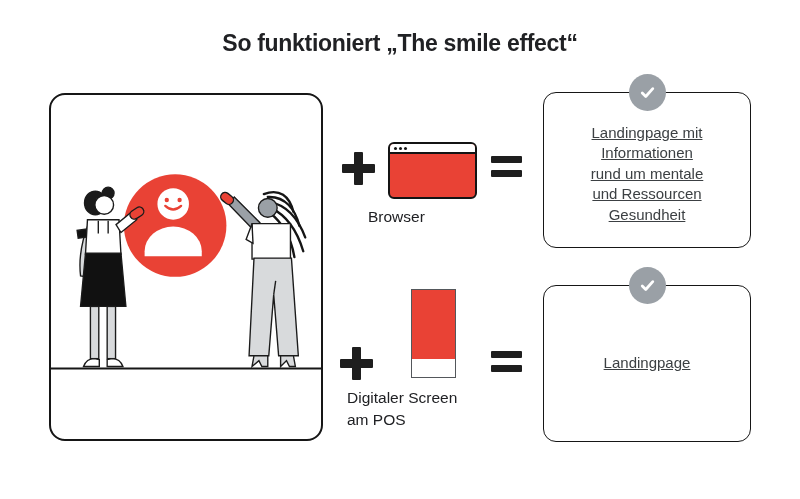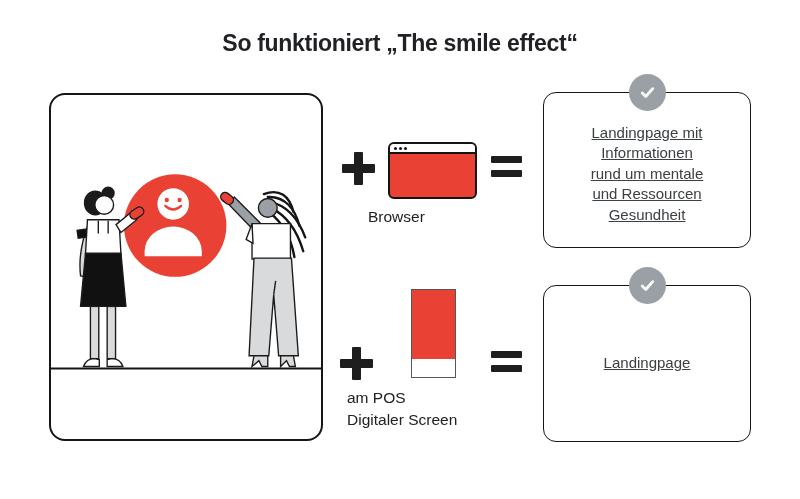--- a/index.html
+++ b/index.html
@@ -241,22 +241,22 @@
       <path d="M6 12.6 L10 16.6 L18 7.6" fill="none" stroke="#ffffff" stroke-width="3.2" stroke-linecap="round" stroke-linejoin="round"></path>
     </svg>
   </div>
 
   <div class="plus plus-2"></div>
 
   <div class="pos-screen">
     <div class="red-part"></div>
   </div>
   <div class="icon-label label-screen">
+      <div>Digitaler Screen</div>
       <div>am POS</div>
-      <div>Digitaler Screen</div>
     </div>
 
   <div class="equals equals-2">
     <span></span>
       <span></span>
   </div>
 
   <div class="card card-2">
     <div class="card-text">
         <div>Landingpage</div>

